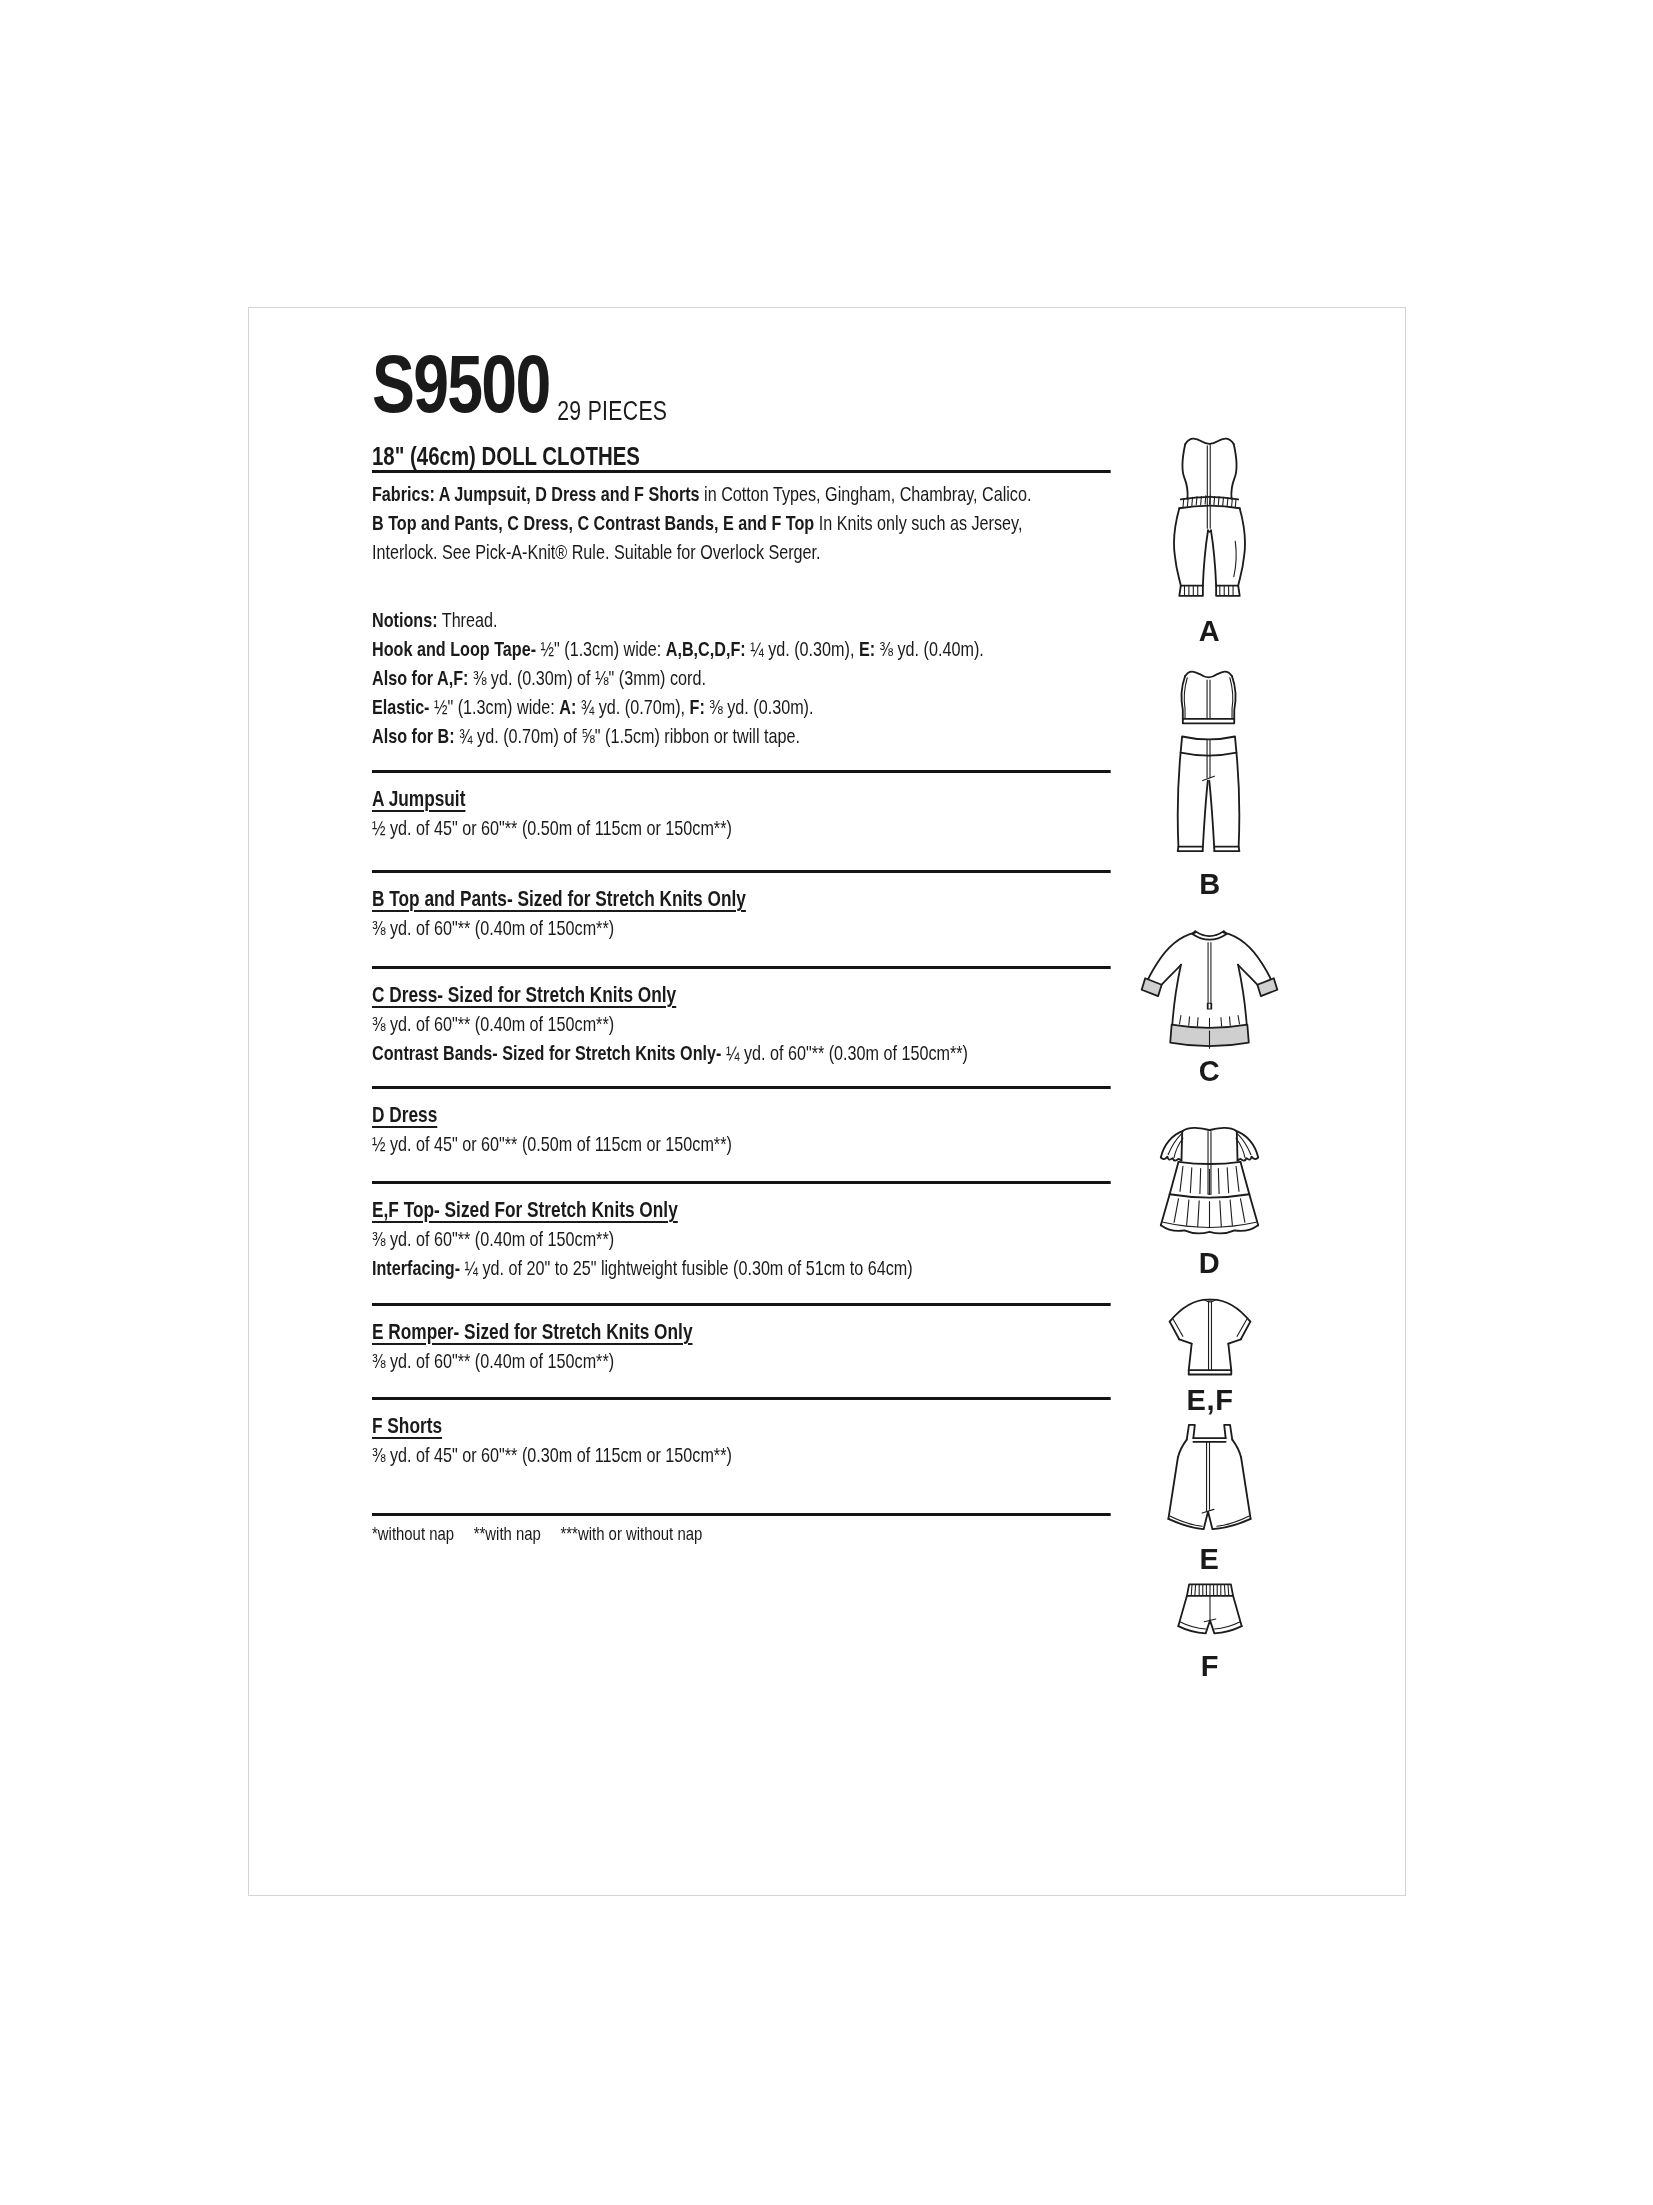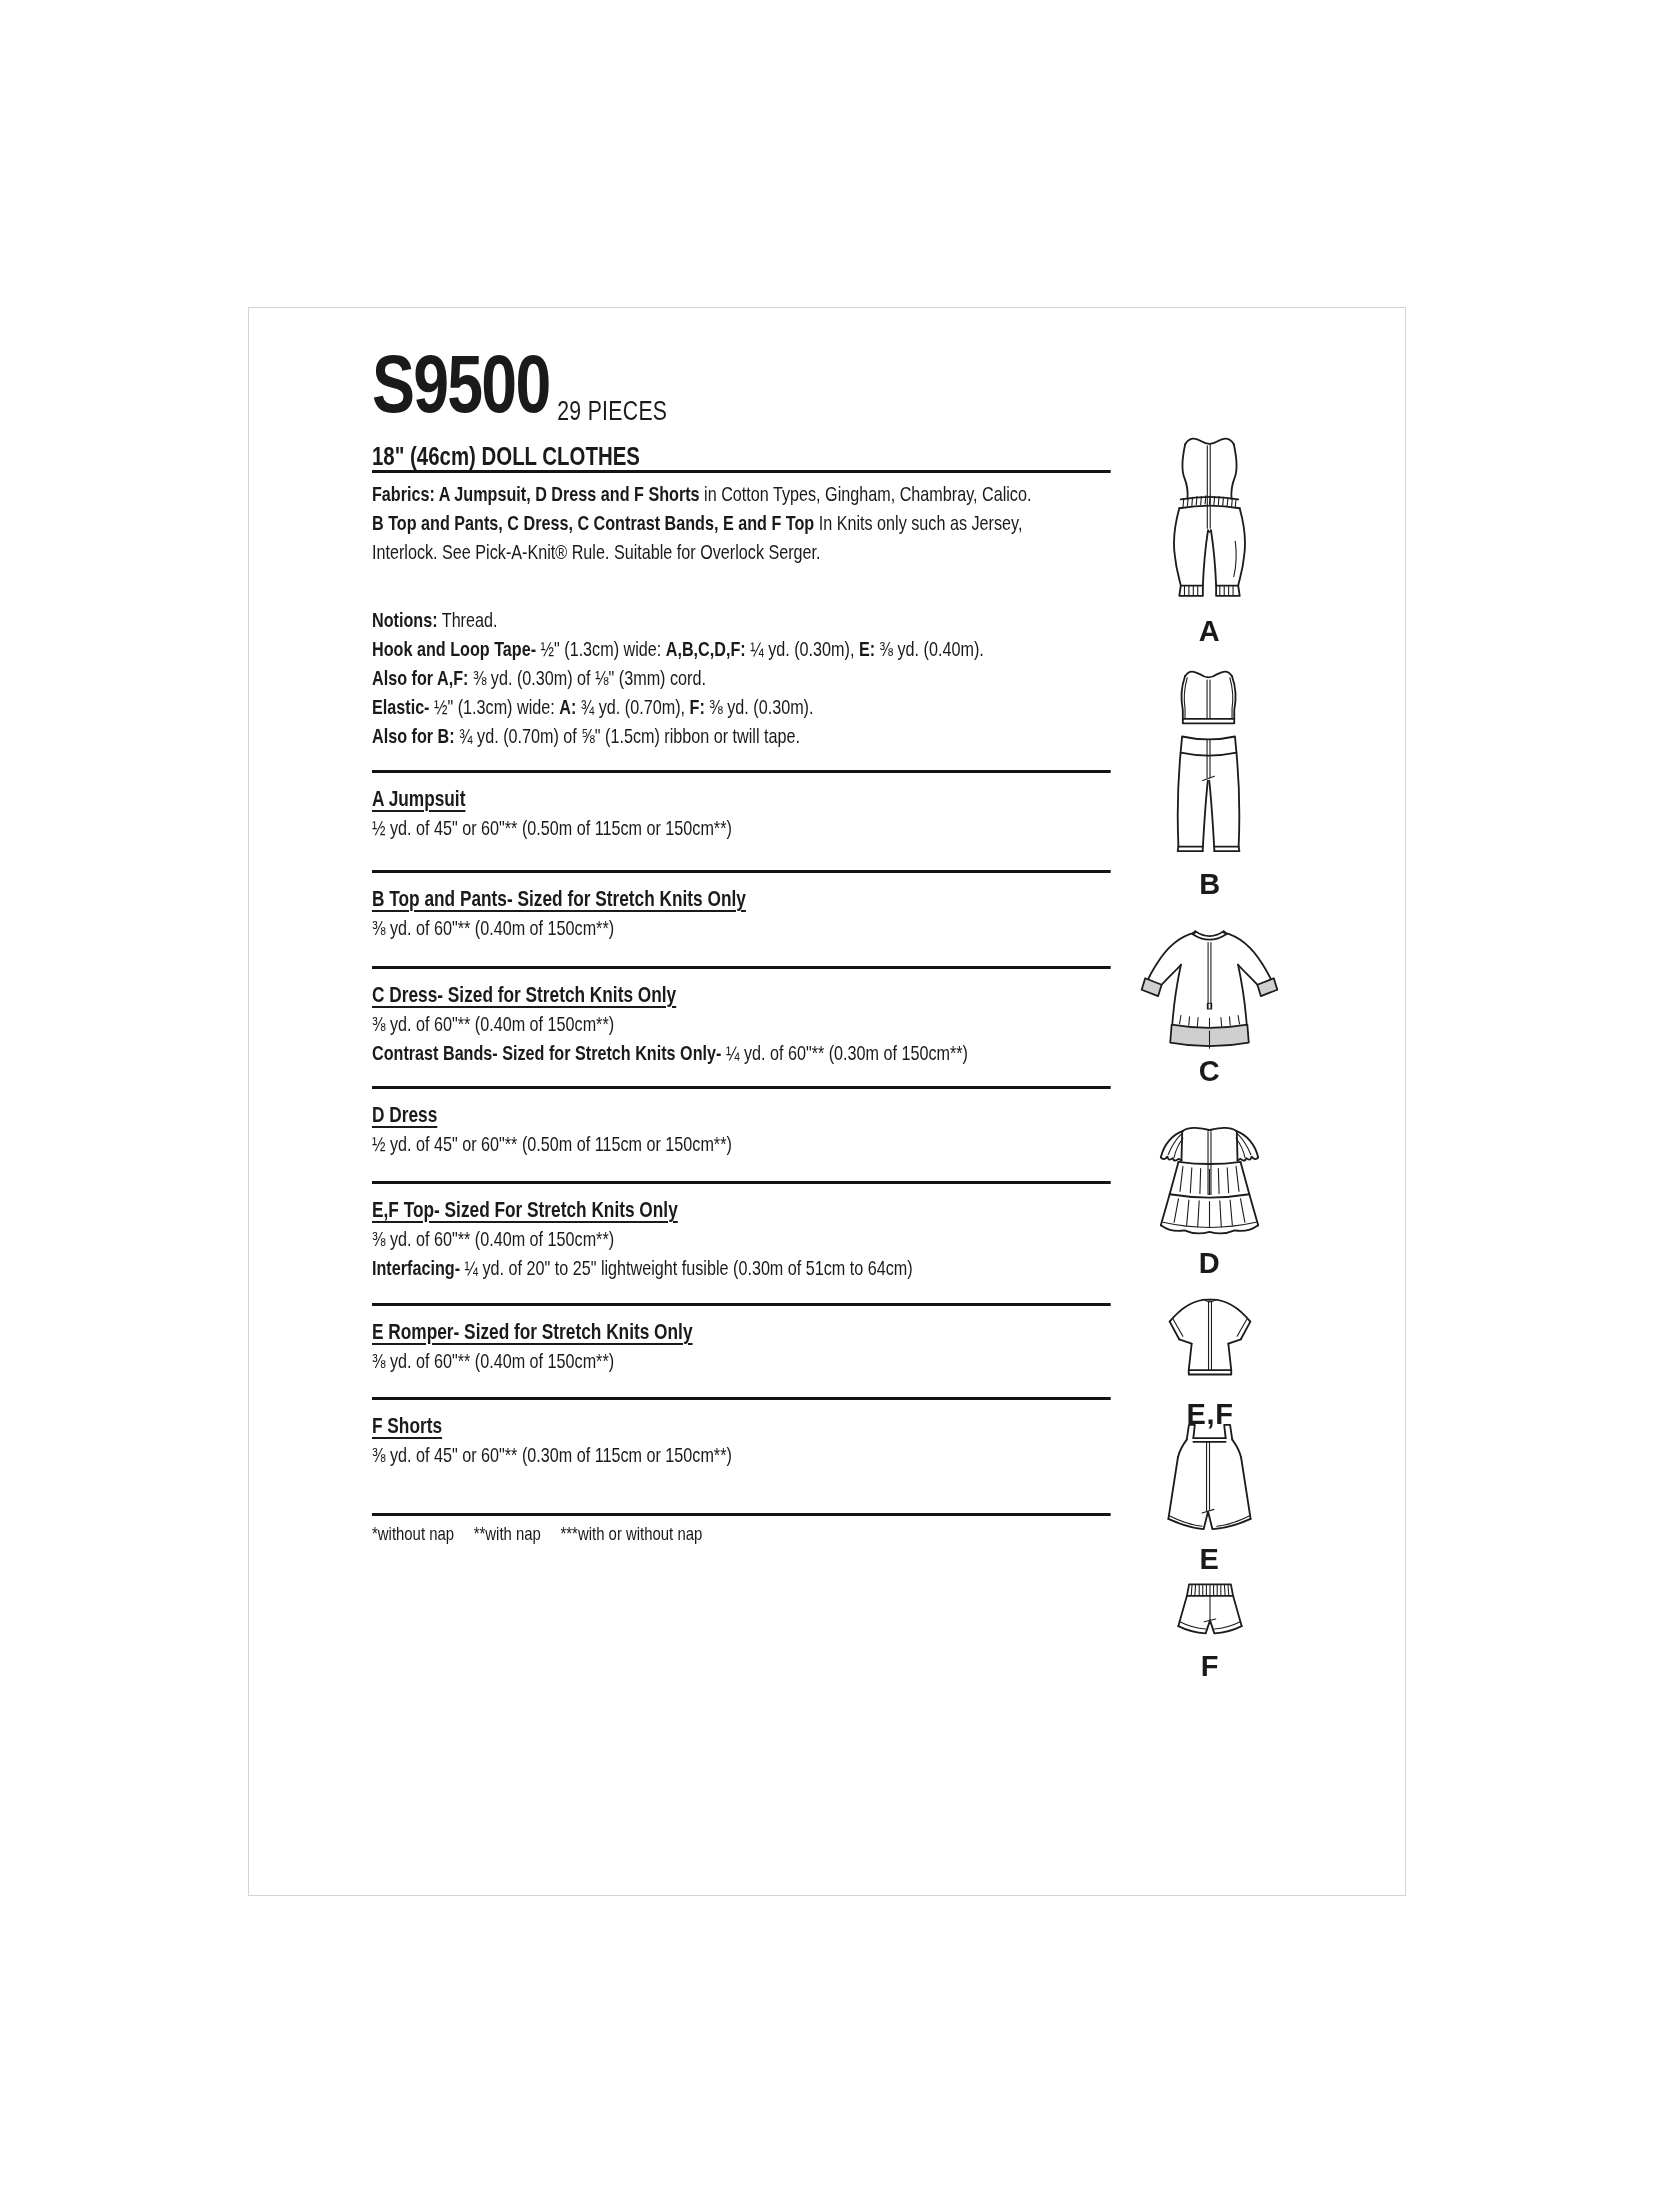--- a/index.html
+++ b/index.html
@@ -216,21 +216,21 @@
       <path class="thin" d="M67,10 Q75,16 83,10"></path>
       <path d="M20,40 L33,64"></path>
       <path class="thin" d="M25,37 L38,60"></path>
       <path d="M130,40 L117,64"></path>
       <path class="thin" d="M125,37 L112,60"></path>
       <path d="M33,64 L50,70 M117,64 L100,70"></path>
       <path d="M50,70 L46,106 M100,70 L104,106"></path>
       <path d="M46,106 L104,106 M46,112 L104,112 M46,106 L46,112 M104,106 L104,112"></path>
       <path class="thin" d="M73,12 L73,106 M77,12 L77,106"></path>
     </svg>
-    <div class="fig-label" style="margin-top:23px;">E,F</div>
+    <div class="fig-label" style="margin-top:9px;">E,F</div>
   </div>
 
   <div class="fig" style="left:912px; top:1114px; width:97px;">
     <svg width="97" height="116" viewBox="0 0 132 158">
       <path d="M38,4 L35,24 M46,4 L44,22 M38,4 L46,4"></path>
       <path d="M86,4 L88,22 M94,4 L97,24 M86,4 L94,4"></path>
       <path d="M44,22 L88,22 M44,27 L88,27"></path>
       <path d="M35,24 C29,32 25,40 23,48"></path>
       <path d="M97,24 C103,32 107,40 109,48"></path>
       <path d="M23,48 L10,132 M109,48 L122,132"></path>

